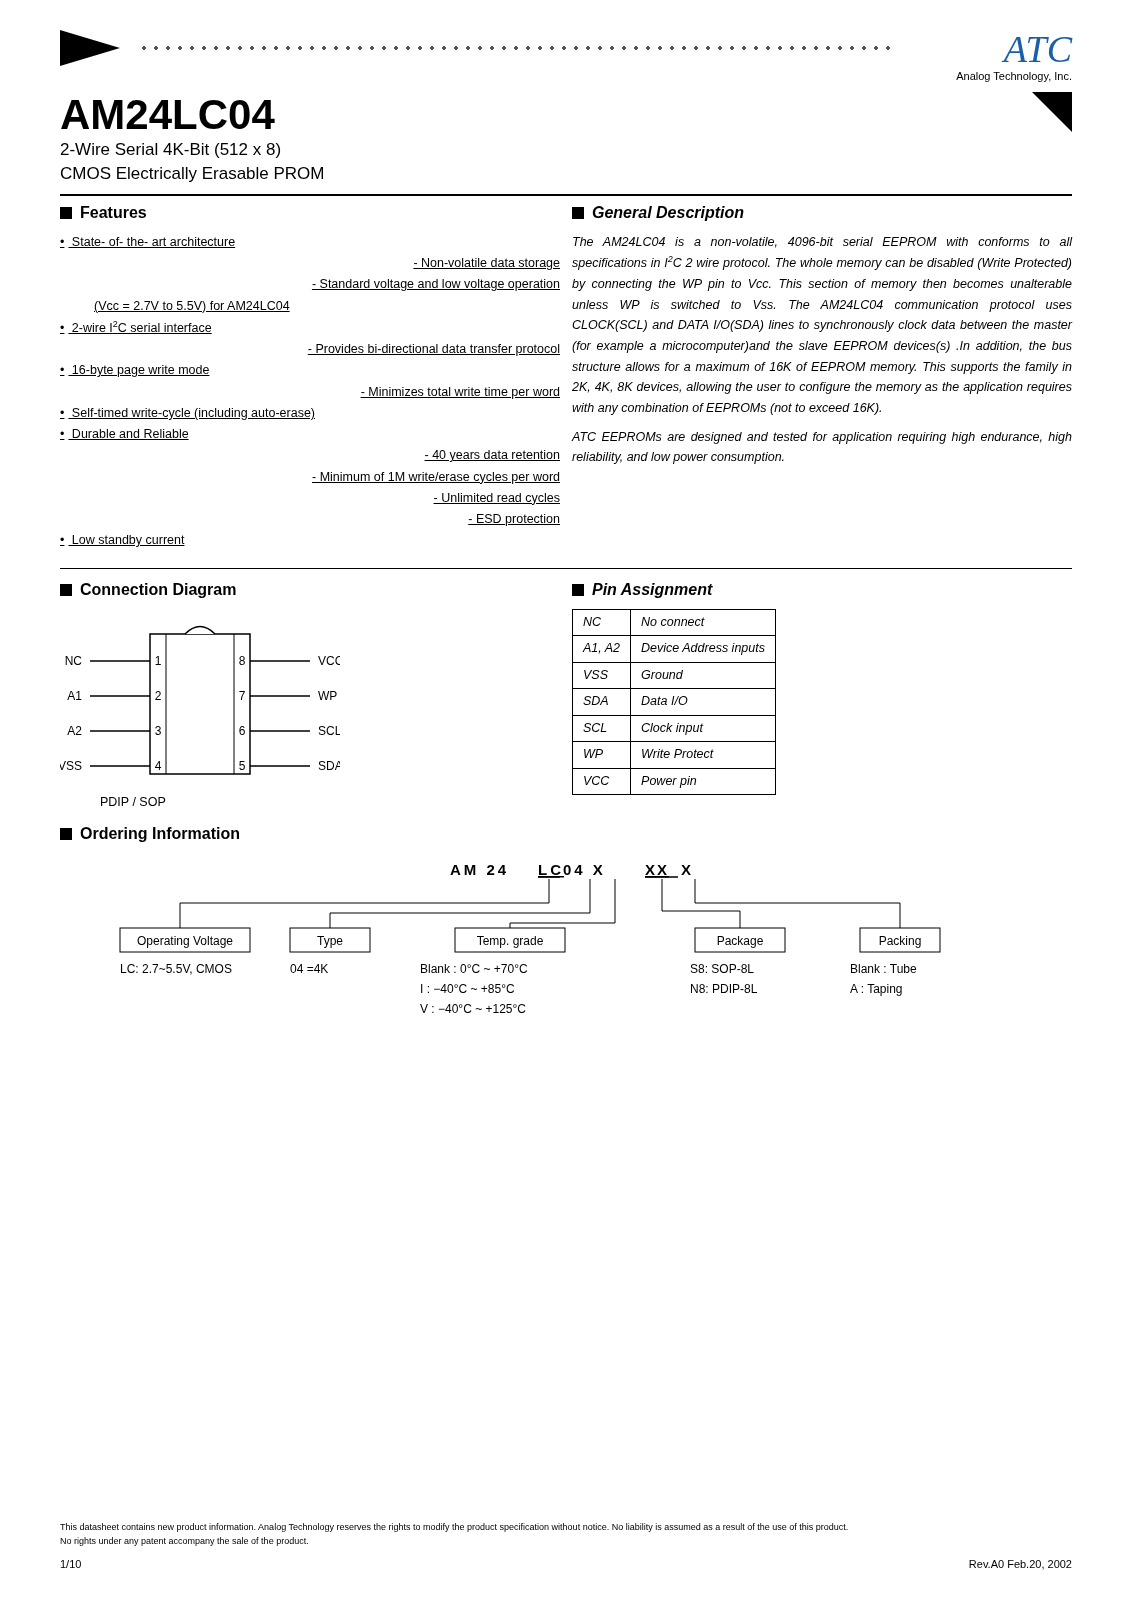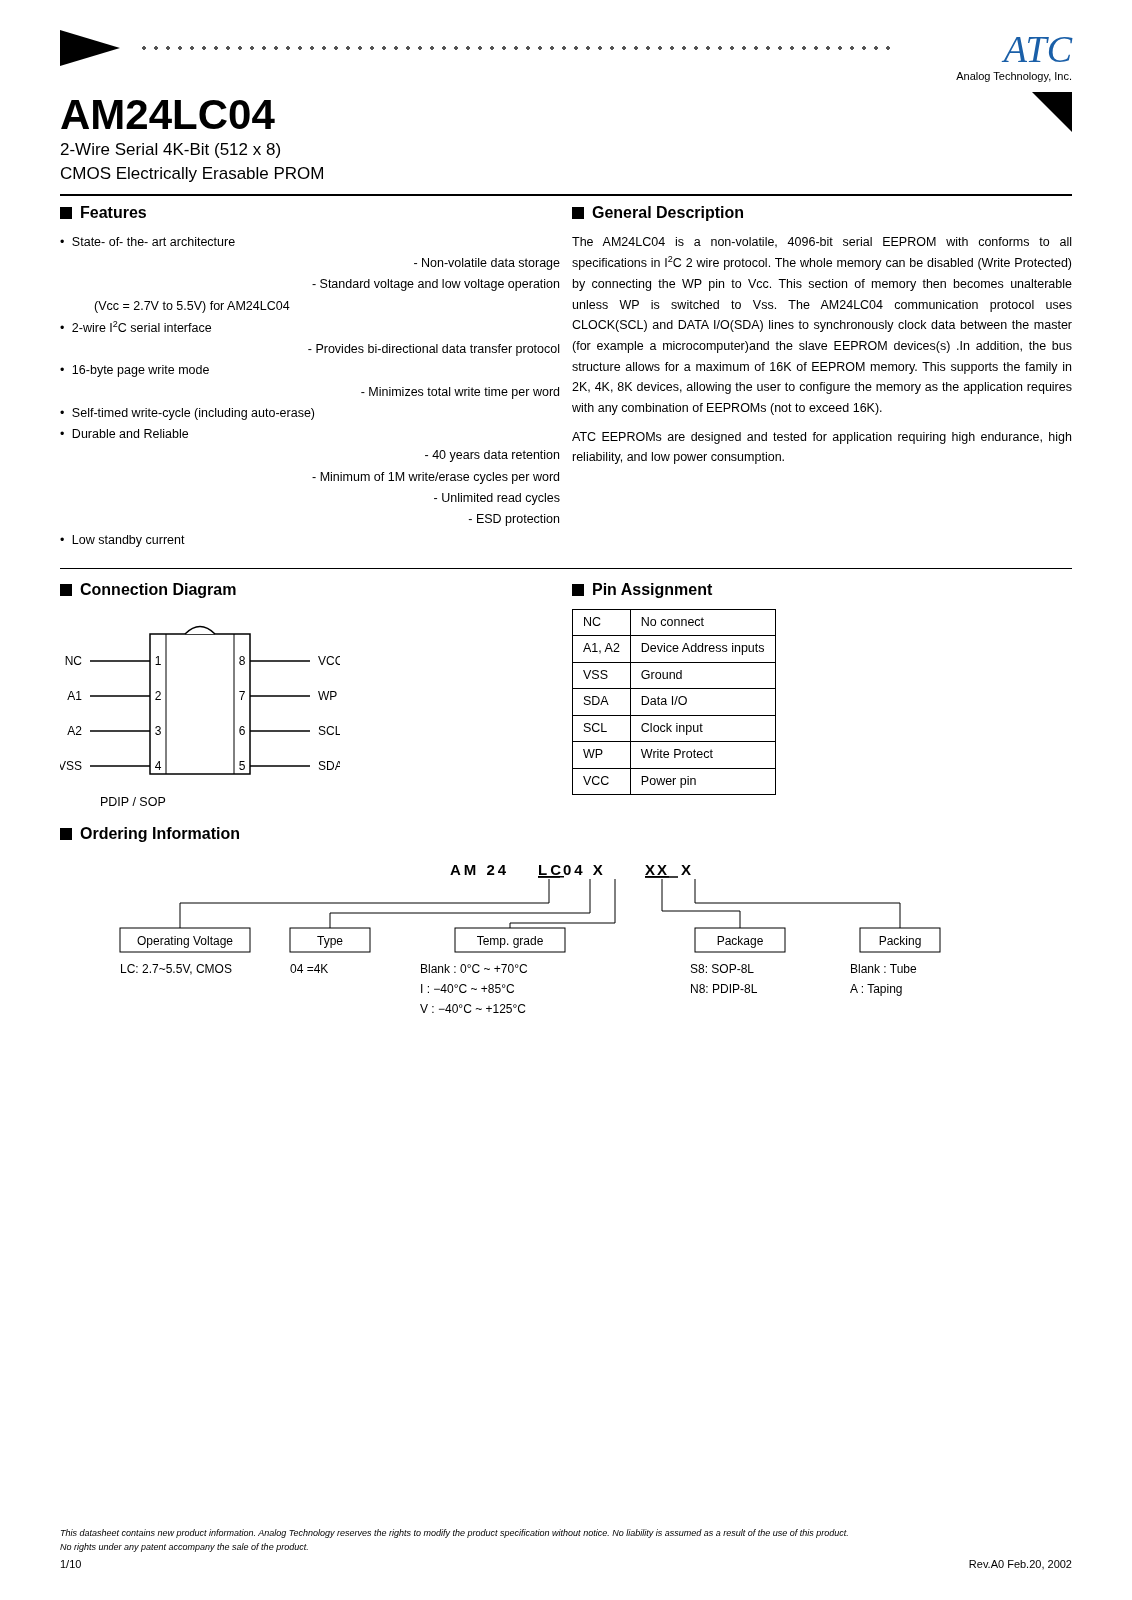--- a/index.html
+++ b/index.html
@@ -99,21 +99,21 @@
       margin-bottom: 4px;
     }
 
     
     .two-col {
       display: flex;
       gap: 12px;
       margin-bottom: 16px;
     }
     .col-left { flex: 1; }
-    .col-right { flex: 1; }
+    .col-right { flex: 1; font-style: italic; }
 
     
     .section-header {
       font-size: 16px;
       font-weight: bold;
       display: flex;
       align-items: center;
       margin-bottom: 10px;
     }
     .section-bullet {
@@ -124,20 +124,21 @@
       margin-right: 8px;
       flex-shrink: 0;
     }
 
     
     .features-list {
       font-size: 12.5px;
       line-height: 1.7;
       padding-left: 0;
       list-style: none;
+      text-decoration: underline;
     }
     .features-list .bullet { margin-right: 4px; }
     .features-list .sub { padding-left: 18px; text-align: right; }
     .features-list .sub2 { padding-left: 34px; }
 
     
     .general-desc {
       font-size: 12.5px;
       line-height: 1.65;
       text-align: justify;
@@ -188,23 +189,22 @@
     
     .footer {
       position: absolute;
       bottom: 30px;
       left: 60px;
       right: 60px;
     }
     .footer-disclaimer {
       font-size: 9px;
       color: #000;
-      margin-bottom: 4px;
+      margin-bottom: 10px;
       line-height: 1.5;
-      font-style: italic;
     }
     .footer-bottom {
       display: flex;
       justify-content: space-between;
       align-items: center;
       margin-top: 4px;
     }
     .footer-page {
       font-size: 11px;
     }

